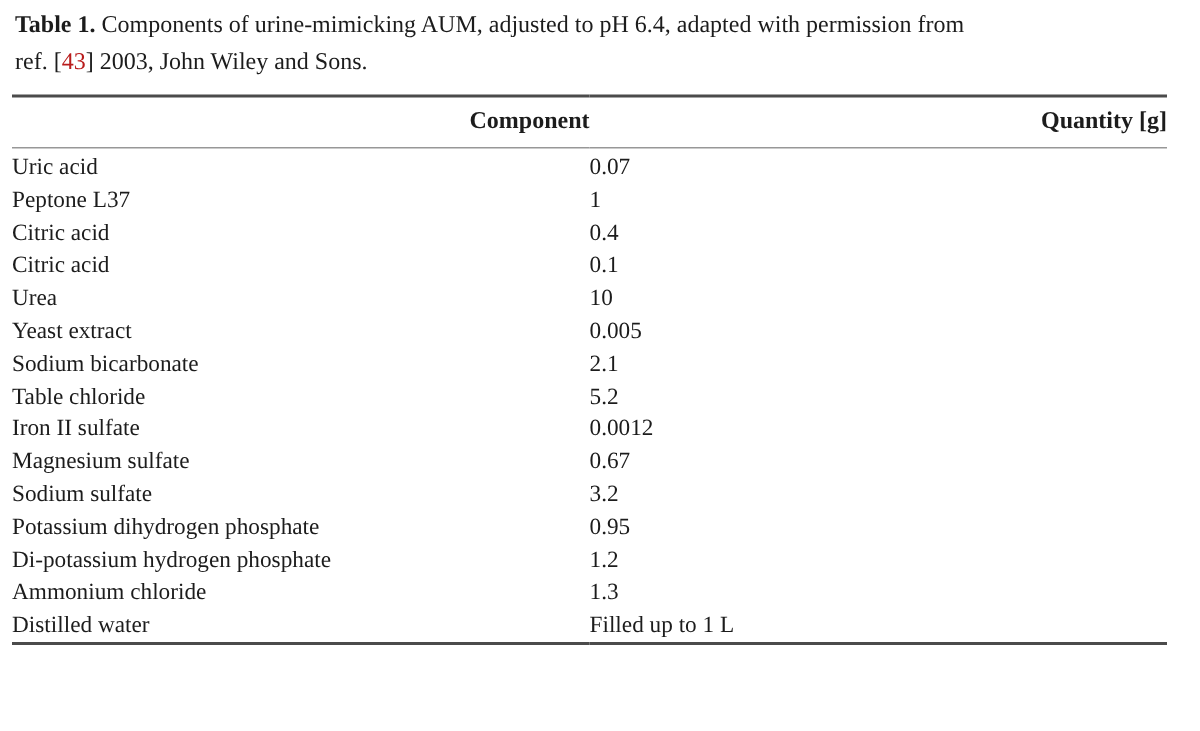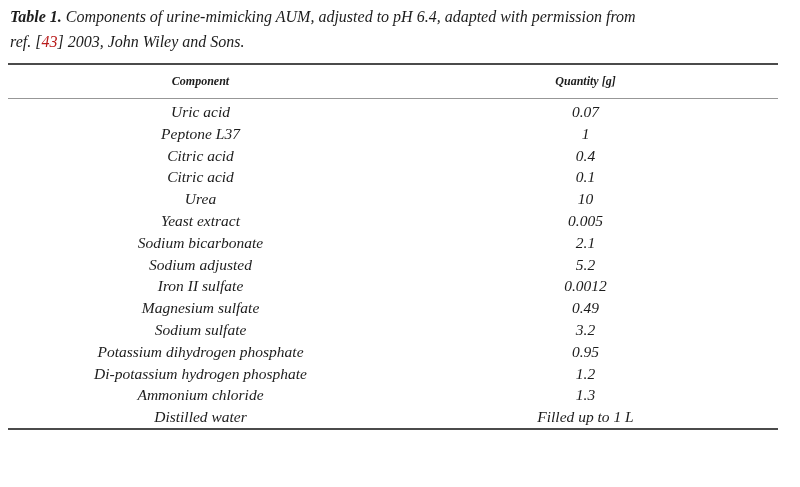--- a/index.html
+++ b/index.html
@@ -3,21 +3,21 @@
 <meta charset="utf-8">
 <style>
   * { margin: 0; padding: 0; box-sizing: border-box; }
   html, body {
     width: 800px; height: 487px;
     background: #ffffff;
     font-family: "Liberation Serif", serif;
     color: #1c1c1c;
     overflow: hidden;
   }
-  .page { position: relative; width: 800px; height: 461px; font-style: italic; }
+  .page { position: relative; width: 800px; height: 461px; }
 
   .caption {
     position: absolute;
     left: 10px; top: 4px;
     width: 782px;
     font-size: 16px;
     line-height: 25px;
   }
   .caption .line { display: block; }
   .caption b { font-weight: bold; }
@@ -30,31 +30,31 @@
   table.data-table {
     position: absolute;
     left: 8px; top: 63px;
     width: 770px;
     border-collapse: collapse;
     border-top: 2.5px solid #4b4b4b;
     border-bottom: 2.5px solid #4b4b4b;
   }
   table.data-table th {
     width: 50%;
-    font-size: 12px;
+    font-size: 16px;
     font-weight: bold;
-    text-align: center;
+    text-align: right;
     padding: 5px 0 6px 0;
     line-height: 22px;
     border-bottom: 1.5px solid #979797;
   }
   table.data-table td {
     width: 50%;
     font-size: 15.5px;
-    text-align: center;
+    text-align: left;
     height: 21.8px;
     line-height: 21.8px;
     padding: 0;
     white-space: nowrap;
   }
   tbody tr:first-child td { padding-top: 2px; }
 </style>
 </head>
 <body>
 
@@ -96,30 +96,30 @@
         </tr>
         <tr>
           <td>Yeast extract</td>
           <td>0.005</td>
         </tr>
         <tr>
           <td>Sodium bicarbonate</td>
           <td>2.1</td>
         </tr>
         <tr>
-          <td>Sodium adjusted</td>
+          <td>Table chloride</td>
           <td>5.2</td>
         </tr>
         <tr>
           <td>Iron II sulfate</td>
           <td>0.0012</td>
         </tr>
         <tr>
           <td>Magnesium sulfate</td>
-          <td>0.49</td>
+          <td>0.67</td>
         </tr>
         <tr>
           <td>Sodium sulfate</td>
           <td>3.2</td>
         </tr>
         <tr>
           <td>Potassium dihydrogen phosphate</td>
           <td>0.95</td>
         </tr>
         <tr>

